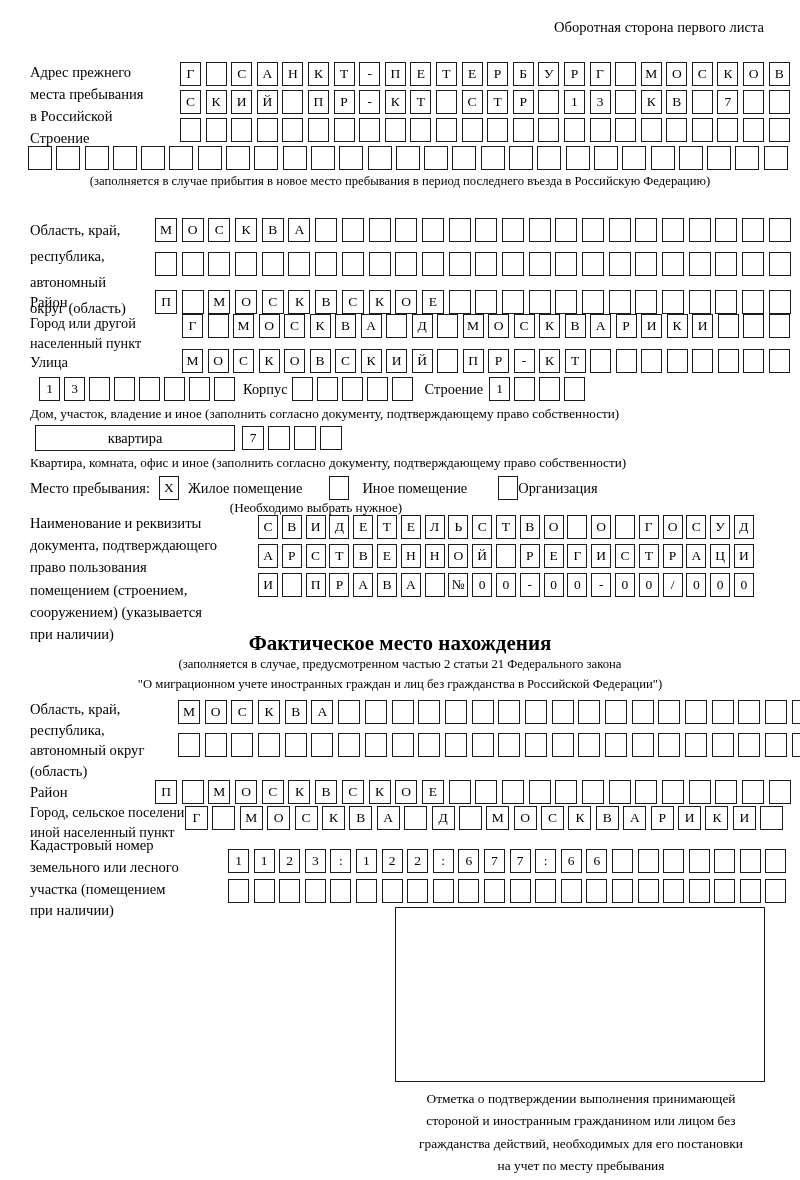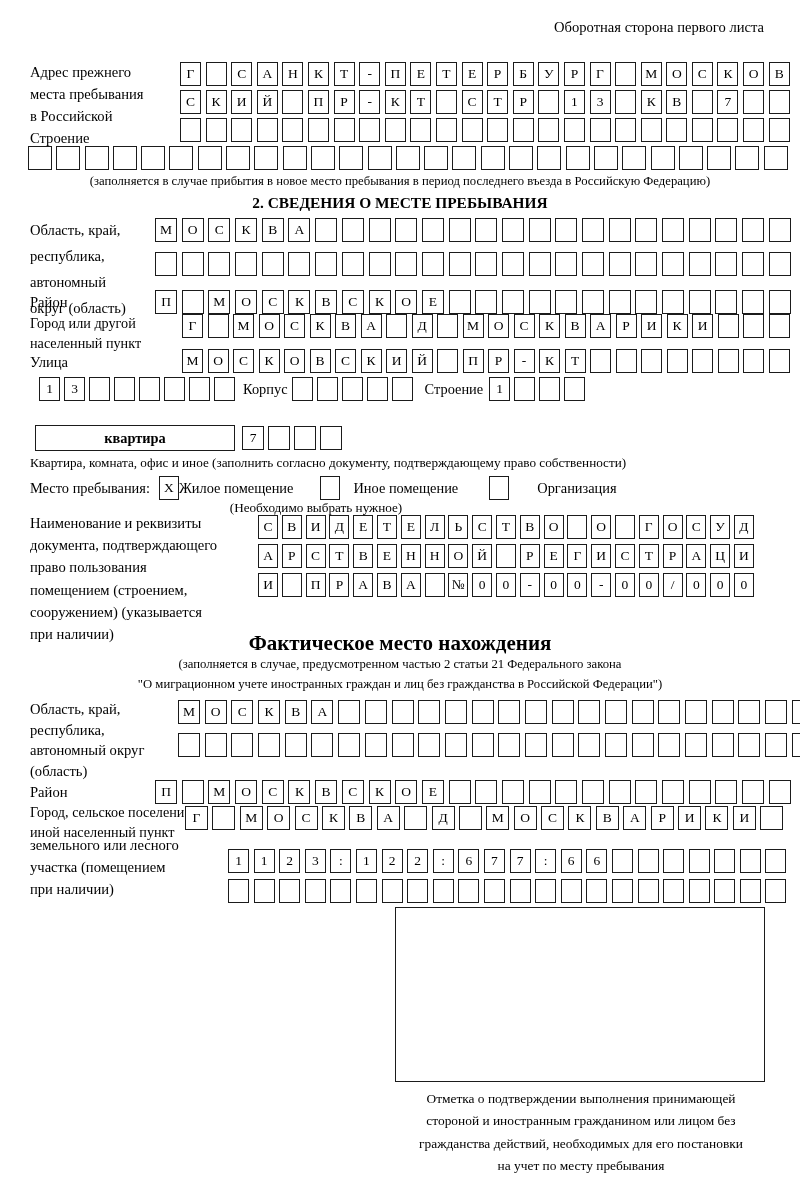--- a/index.html
+++ b/index.html
@@ -149,21 +149,20 @@
       <span class="cell"></span>
       <span class="cell"></span>
       <span class="cell"></span>
       <span class="cell"></span>
       <span class="cell"></span>
       <span class="cell"></span>
       <span class="cell"></span>
     </div>
   <div class="abs note" style="top:174px;">(заполняется в случае прибытия в новое место пребывания в период последнего въезда в Российскую Федерацию)</div>
 
-  <div class="abs title" style="top:194px;">2. СВЕДЕНИЯ О МЕСТЕ ПРЕБЫВАНИЯ</div>
 
   <div class="abs" style="top:217px; left:30px; width:150px;">
     <div class="label" style="line-height:26px;">Область, край,</div>
     <div class="label" style="line-height:26px;">республика,</div>
     <div class="label" style="line-height:26px;">автономный</div>
     <div class="label" style="line-height:26px;">округ (область)</div>
   </div>
   <div class="abs boxrow" style="top:218px; left:155px; --bw:22px; --gap:4.7px;">
       <span class="cell">М</span>
       <span class="cell">О</span>
@@ -324,40 +323,41 @@
         <span class="cell"></span>
       </div>
     <div class="inline-label" style="margin-left:12px;">Строение</div>
     <div class="boxrow" style="margin-left:6px; --bw:21px; --gap:4px;">
         <span class="cell">1</span>
         <span class="cell"></span>
         <span class="cell"></span>
         <span class="cell"></span>
       </div>
   </div>
+  <div class="abs caption" style="top:406px; left:30px;">Дом, участок, владение и иное (заполнить согласно документу, подтверждающему право собственности)</div>
 
   <div class="abs hrow" style="top:425px; left:35px;">
-    <div class="type-box" style="width:200px;font-weight:bold;">квартира</div>
+    <div class="type-box" style="width:200px;">квартира</div>
     <div class="boxrow" style="margin-left:7px; --bw:22px; --gap:4px;">
         <span class="cell">7</span>
         <span class="cell"></span>
         <span class="cell"></span>
         <span class="cell"></span>
       </div>
   </div>
   <div class="abs caption" style="top:455px; left:30px;">Квартира, комната, офис и иное (заполнить согласно документу, подтверждающему право собственности)</div>
 
   <div class="abs hrow" style="top:476px; left:30px;">
     <div class="inline-label">Место пребывания:</div>
     <div class="cell" style="margin-left:9px; --bw:20px;">X</div>
-    <div class="inline-label" style="">Жилое помещение</div>
+    <div class="inline-label" style="margin-left:9px;">Жилое помещение</div>
     <div class="cell" style="margin-left:27px; --bw:20px;"></div>
     <div class="inline-label" style="margin-left:13px;">Иное помещение</div>
     <div class="cell" style="margin-left:31px; --bw:20px;"></div>
-    <div class="inline-label" style="margin-left:28px;">Организация</div>
+    <div class="inline-label" style="">Организация</div>
   </div>
   <div class="abs caption" style="top:500px; left:166px; width:300px; text-align:center;">(Необходимо выбрать нужное)</div>
 
   <div class="abs" style="top:512px; left:30px; width:230px;">
     <div class="label" style="line-height:22.2px;">Наименование и реквизиты</div>
     <div class="label" style="line-height:22.2px;">документа, подтверждающего</div>
     <div class="label" style="line-height:22.2px;">право пользования</div>
     <div class="label" style="line-height:22.2px;">помещением (строением,</div>
     <div class="label" style="line-height:22.2px;">сооружением) (указывается</div>
     <div class="label" style="line-height:22.2px;">при наличии)</div>
@@ -546,20 +546,21 @@
       <span class="cell">В</span>
       <span class="cell">А</span>
       <span class="cell">Р</span>
       <span class="cell">И</span>
       <span class="cell">К</span>
       <span class="cell">И</span>
       <span class="cell"></span>
     </div>
 
   <div class="abs" style="top:835px; left:30px; width:190px;">
+    <div class="label" style="line-height:21.8px;">Кадастровый номер</div>
     <div class="label" style="line-height:21.8px;">земельного или лесного</div>
     <div class="label" style="line-height:21.8px;">участка (помещением</div>
     <div class="label" style="line-height:21.8px;">при наличии)</div>
   </div>
   <div class="abs boxrow" style="top:849px; left:228px; --bw:21px; --gap:4.6px;">
       <span class="cell">1</span>
       <span class="cell">1</span>
       <span class="cell">2</span>
       <span class="cell">3</span>
       <span class="cell">:</span>

